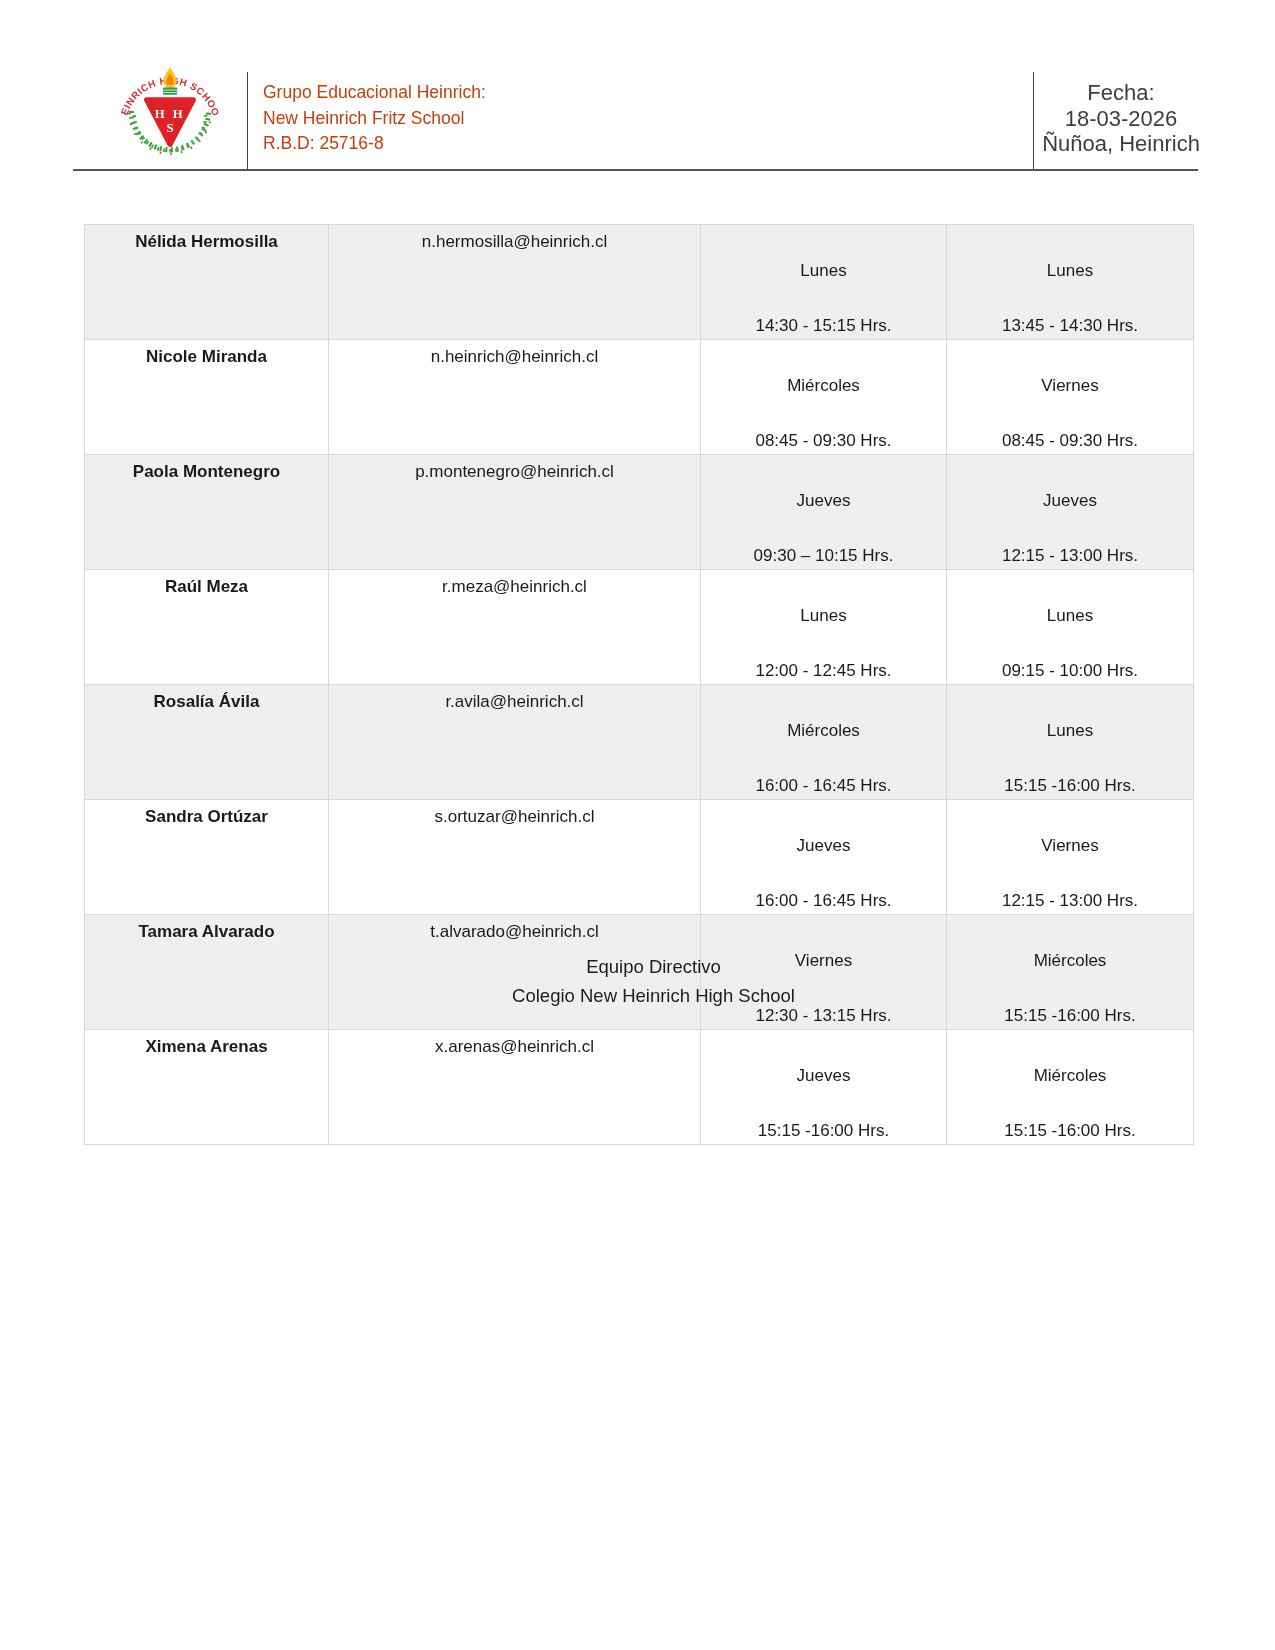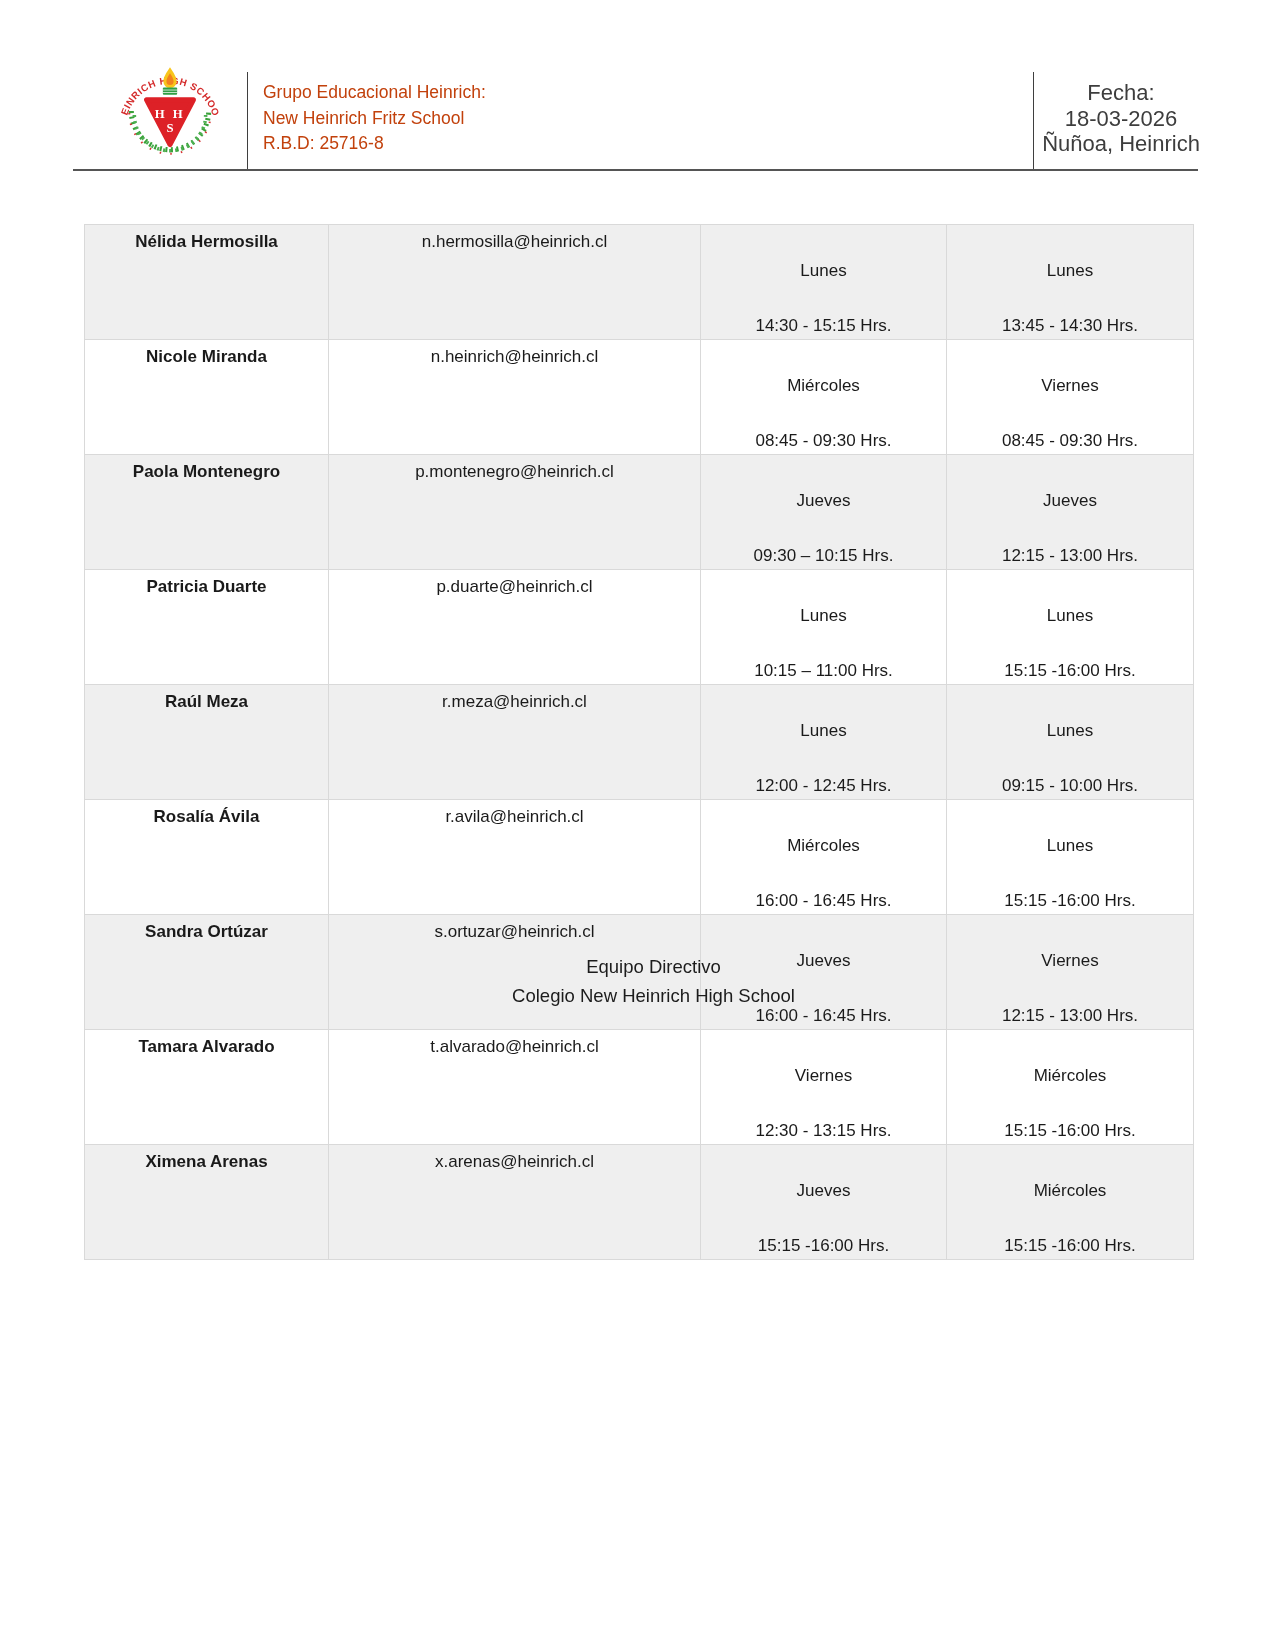--- a/index.html
+++ b/index.html
@@ -178,32 +178,20 @@
         <td class="c-slot">
           <div class="day">Jueves</div>
           <div class="time">09:30 – 10:15 Hrs.</div>
         </td>
         <td class="c-slot">
           <div class="day">Jueves</div>
           <div class="time">12:15 - 13:00 Hrs.</div>
         </td>
       </tr>
       <tr>
-        <td class="c-name">Patricia Duarte</td>
-        <td class="c-email">p.duarte@heinrich.cl</td>
-        <td class="c-slot">
-          <div class="day">Lunes</div>
-          <div class="time">10:15 – 11:00 Hrs.</div>
-        </td>
-        <td class="c-slot">
-          <div class="day">Lunes</div>
-          <div class="time">15:15 -16:00 Hrs.</div>
-        </td>
-      </tr>
-      <tr>
         <td class="c-name">Raúl Meza</td>
         <td class="c-email">r.meza@heinrich.cl</td>
         <td class="c-slot">
           <div class="day">Lunes</div>
           <div class="time">12:00 - 12:45 Hrs.</div>
         </td>
         <td class="c-slot">
           <div class="day">Lunes</div>
           <div class="time">09:15 - 10:00 Hrs.</div>
         </td>

